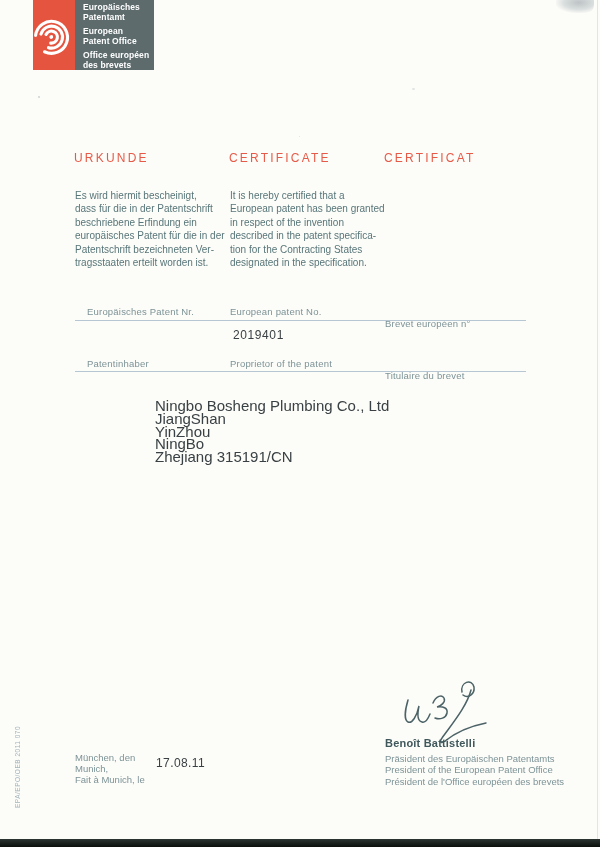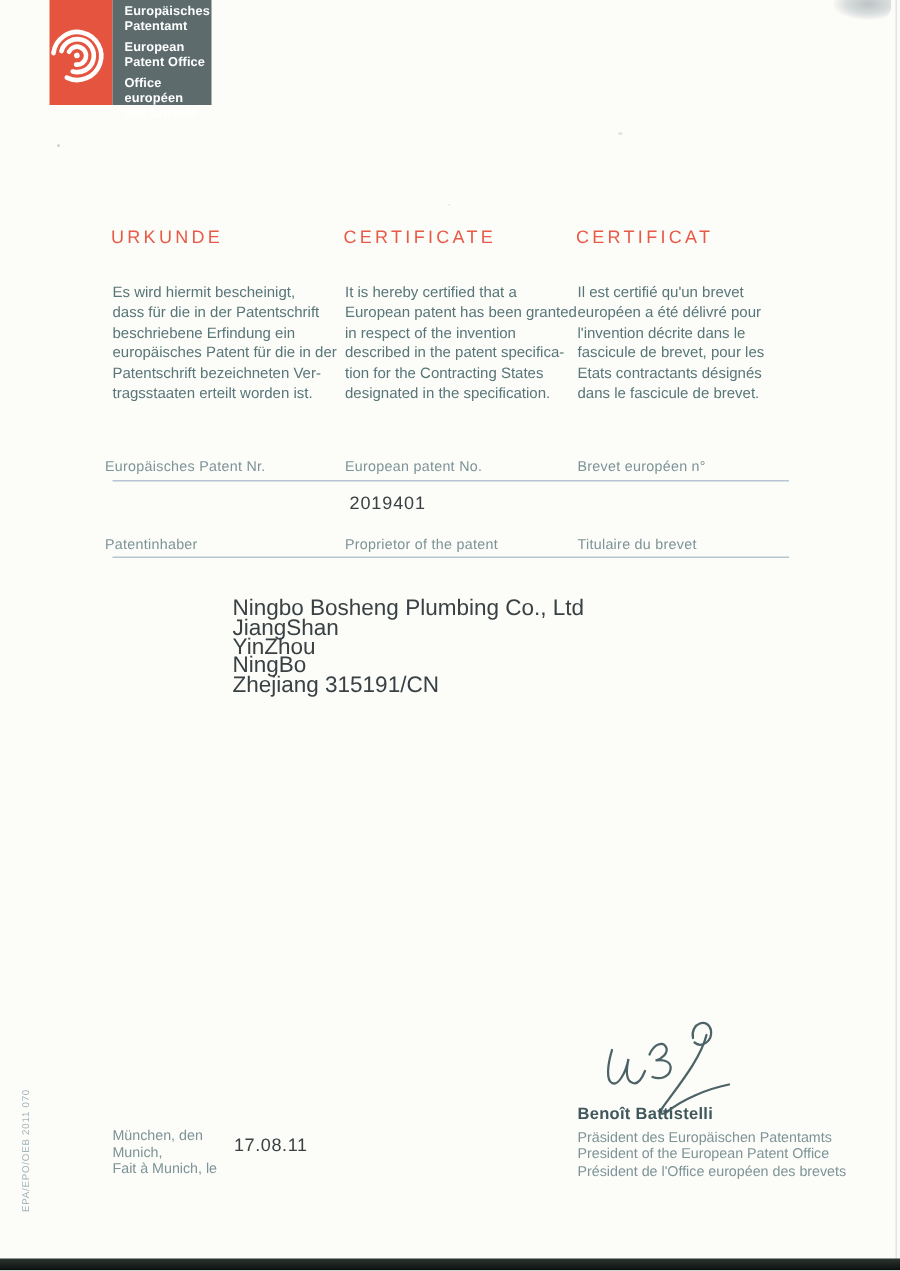--- a/index.html
+++ b/index.html
@@ -10,21 +10,21 @@
     overflow:hidden;
     font-family:"Liberation Sans", sans-serif;
   }
   .abs{position:absolute;}
   
   .logo-red{
     left:33px;top:0;width:42px;height:70px;
     background:#e4543e;
   }
   .logo-gray{
-    left:75px;top:0;width:66px;height:70px;
+    left:75px;top:0;width:79px;height:70px;
     background:#5d6b6d;
     color:#fff;
     padding:2px 0 0 8px;
     box-sizing:border-box;
   }
   .logo-gray .lg-line{
     font-size:8.5px;font-weight:bold;line-height:10px;
     letter-spacing:.1px;white-space:pre-line;
     margin-bottom:4px;
   }
@@ -41,21 +41,21 @@
     font-size:10px;line-height:13.4px;
     color:#587679;
     white-space:pre-line;
   }
   .b1{left:75px;} .b2{left:230px;} .b3{left:385px;}
   
   .field-label{
     font-size:9.5px;color:#7d9397;letter-spacing:.2px;
   }
   .row1{top:306px;} .row2{top:358px;}
-  .c1{left:70px;} .c2{left:230px;} .c3{left:385px;}
+  .c1{left:87px;} .c2{left:230px;} .c3{left:385px;margin-top:12px;}
   .rule{
     left:75px;width:451px;height:1px;
     background:#b7c6d3;
   }
   .rule1{top:320px;} .rule2{top:371px;}
   
   .typed{
     color:#3a4144;
     font-family:"Liberation Sans", sans-serif;
   }
@@ -142,26 +142,20 @@
 beschriebene Erfindung ein
 europäisches Patent für die in der
 Patentschrift bezeichneten Ver-
 tragsstaaten erteilt worden ist.</div>
   <div class="abs col-body b2">It is hereby certified that a
 European patent has been granted
 in respect of the invention
 described in the patent specifica-
 tion for the Contracting States
 designated in the specification.</div>
-  <div class="abs col-body b3">Il est certifié qu'un brevet
-européen a été délivré pour
-l'invention décrite dans le
-fascicule de brevet, pour les
-Etats contractants désignés
-dans le fascicule de brevet.</div>
 
   <div class="abs field-label row1 c1">Europäisches Patent Nr.</div>
   <div class="abs field-label row1 c2">European patent No.</div>
   <div class="abs field-label row1 c3">Brevet européen n°</div>
   <div class="abs rule rule1"></div>
   <div class="abs typed patent-no">2019401</div>
 
   <div class="abs field-label row2 c1">Patentinhaber</div>
   <div class="abs field-label row2 c2">Proprietor of the patent</div>
   <div class="abs field-label row2 c3">Titulaire du brevet</div>

